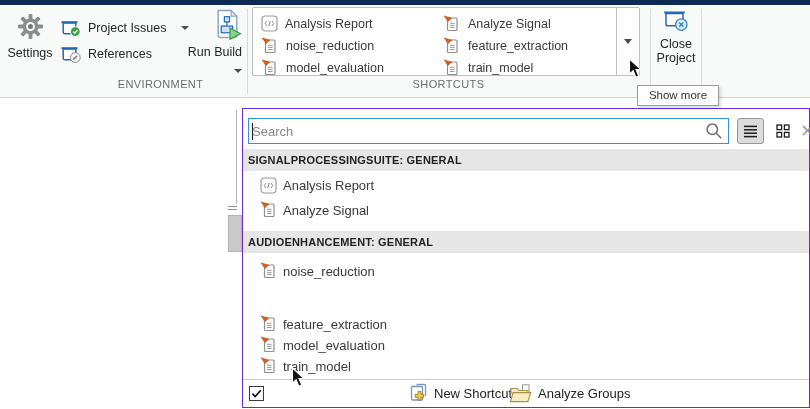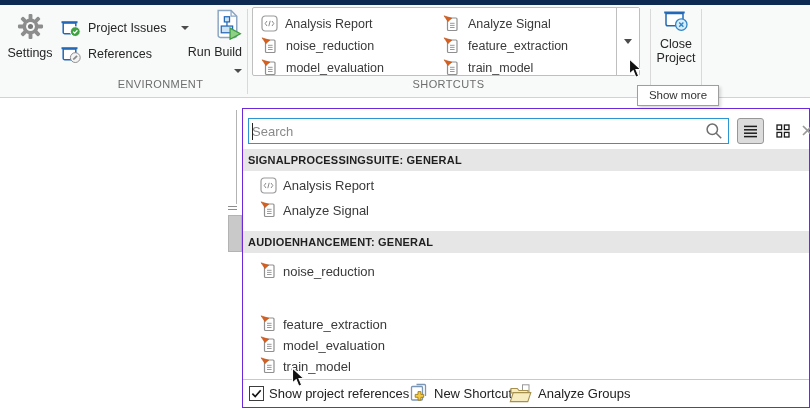--- a/index.html
+++ b/index.html
@@ -310,21 +310,20 @@
     <span>train_model</span>
   </div>
 
   <div class="footer-divider"></div>
 
   <div class="checkbox">
     <svg width="11" height="11" viewBox="0 0 12 12">
       <path d="M1.5 6.2 L4.6 9.4 L10.6 2.4" fill="none" stroke="#111" stroke-width="1.8"></path>
     </svg>
   </div>
-  <span class="foot-text" style="left:26px;">Show project references</span>
 
   <span class="foot-ic" style="left:166px; top:274px;">
     <svg width="21" height="20" viewBox="0 0 21 20">
       <path d="M7.5 1.5 h8 a1 1 0 0 1 1 1 V13" fill="#fff" stroke="#7b95b5" stroke-width="1.3"></path>
       <rect x="2.5" y="3.5" width="11" height="13.5" rx="1" fill="#fff" stroke="#7b95b5" stroke-width="1.3"></rect>
       <path d="M6.2 11.4 h2.8 V8.6 h2.9 v2.8 h2.8 v2.9 h-2.8 v2.8 H9 v-2.8 H6.2 Z" fill="#f5c844" stroke="#9c7d1c" stroke-width="0.9"></path>
     </svg>
   </span>
   <span class="foot-text" style="left:191px;">New Shortcut</span>
 

